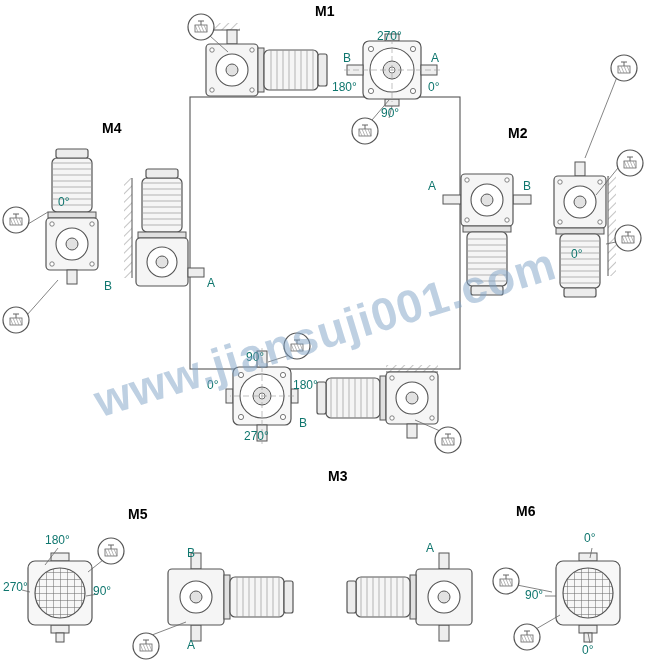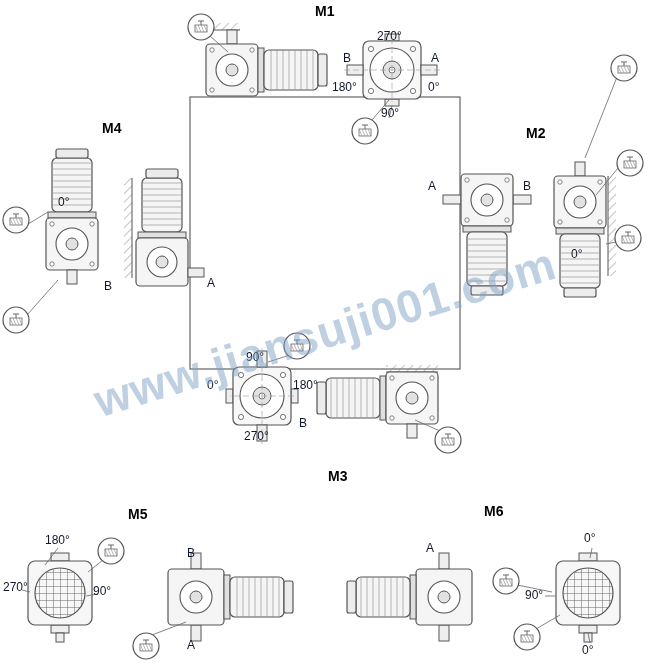--- a/index.html
+++ b/index.html
@@ -1,21 +1,21 @@
 <!DOCTYPE html>
 <html><head>
 <meta charset="utf-8">
 <style>
   html,body{margin:0;padding:0;background:#fff;}
   #stage{
     position:relative;width:650px;height:668px;background:#fff;overflow:hidden;
     font-family:"Liberation Sans","DejaVu Sans",sans-serif;color:#1a1a1a;
   }
   #art{position:absolute;left:0;top:0;z-index:1;}
-  .lbl{position:absolute;z-index:4;font-size:12px;line-height:13px;color:#0f172a;white-space:nowrap;}
+  .lbl{position:absolute;z-index:4;font-size:12px;line-height:13px;color:#0f766e;white-space:nowrap;}
   .mlbl{position:absolute;z-index:4;font-size:14px;font-weight:bold;color:#000;white-space:nowrap;}
   .watermark{
     position:absolute;left:0;top:305px;width:650px;text-align:center;z-index:6;
     font-size:46px;font-weight:bold;letter-spacing:1px;
     color:rgba(125,162,198,0.50);
     transform:rotate(-17deg);transform-origin:50% 50%;
     pointer-events:none;user-select:none;
   }
 </style>
 </head>
@@ -212,21 +212,21 @@
   </svg>
 
   <span class="mlbl" style="left:315px;top:3px">M1</span>
   <span class="lbl" style="left:377px;top:30px">270°</span>
   <span class="lbl" style="left:343px;top:52px">B</span>
   <span class="lbl" style="left:431px;top:52px">A</span>
   <span class="lbl" style="left:332px;top:81px">180°</span>
   <span class="lbl" style="left:428px;top:81px">0°</span>
   <span class="lbl" style="left:381px;top:107px">90°</span>
 
-  <span class="mlbl" style="left:526px;top:125px">M2</span>
+  <span class="mlbl" style="left:508px;top:125px">M2</span>
   <span class="lbl" style="left:428px;top:180px">A</span>
   <span class="lbl" style="left:523px;top:180px">B</span>
   <span class="lbl" style="left:571px;top:248px">0°</span>
 
   <span class="mlbl" style="left:328px;top:468px">M3</span>
   <span class="lbl" style="left:246px;top:351px">90°</span>
   <span class="lbl" style="left:207px;top:379px">0°</span>
   <span class="lbl" style="left:293px;top:379px">180°</span>
   <span class="lbl" style="left:299px;top:417px">B</span>
   <span class="lbl" style="left:244px;top:430px">270°</span>
@@ -236,20 +236,20 @@
   <span class="lbl" style="left:104px;top:280px">B</span>
   <span class="lbl" style="left:207px;top:277px">A</span>
 
   <span class="mlbl" style="left:128px;top:506px">M5</span>
   <span class="lbl" style="left:45px;top:534px">180°</span>
   <span class="lbl" style="left:187px;top:547px">B</span>
   <span class="lbl" style="left:3px;top:581px">270°</span>
   <span class="lbl" style="left:93px;top:585px">90°</span>
   <span class="lbl" style="left:187px;top:639px">A</span>
 
-  <span class="mlbl" style="left:484px;top:503px">M6</span>
+  <span class="mlbl" style="left:516px;top:503px">M6</span>
   <span class="lbl" style="left:426px;top:542px">A</span>
   <span class="lbl" style="left:584px;top:532px">0°</span>
   <span class="lbl" style="left:525px;top:589px">90°</span>
   <span class="lbl" style="left:582px;top:644px">0°</span>
 
   <div class="watermark">www.jiansuji001.com</div>
 </div>
 
 </body></html>

